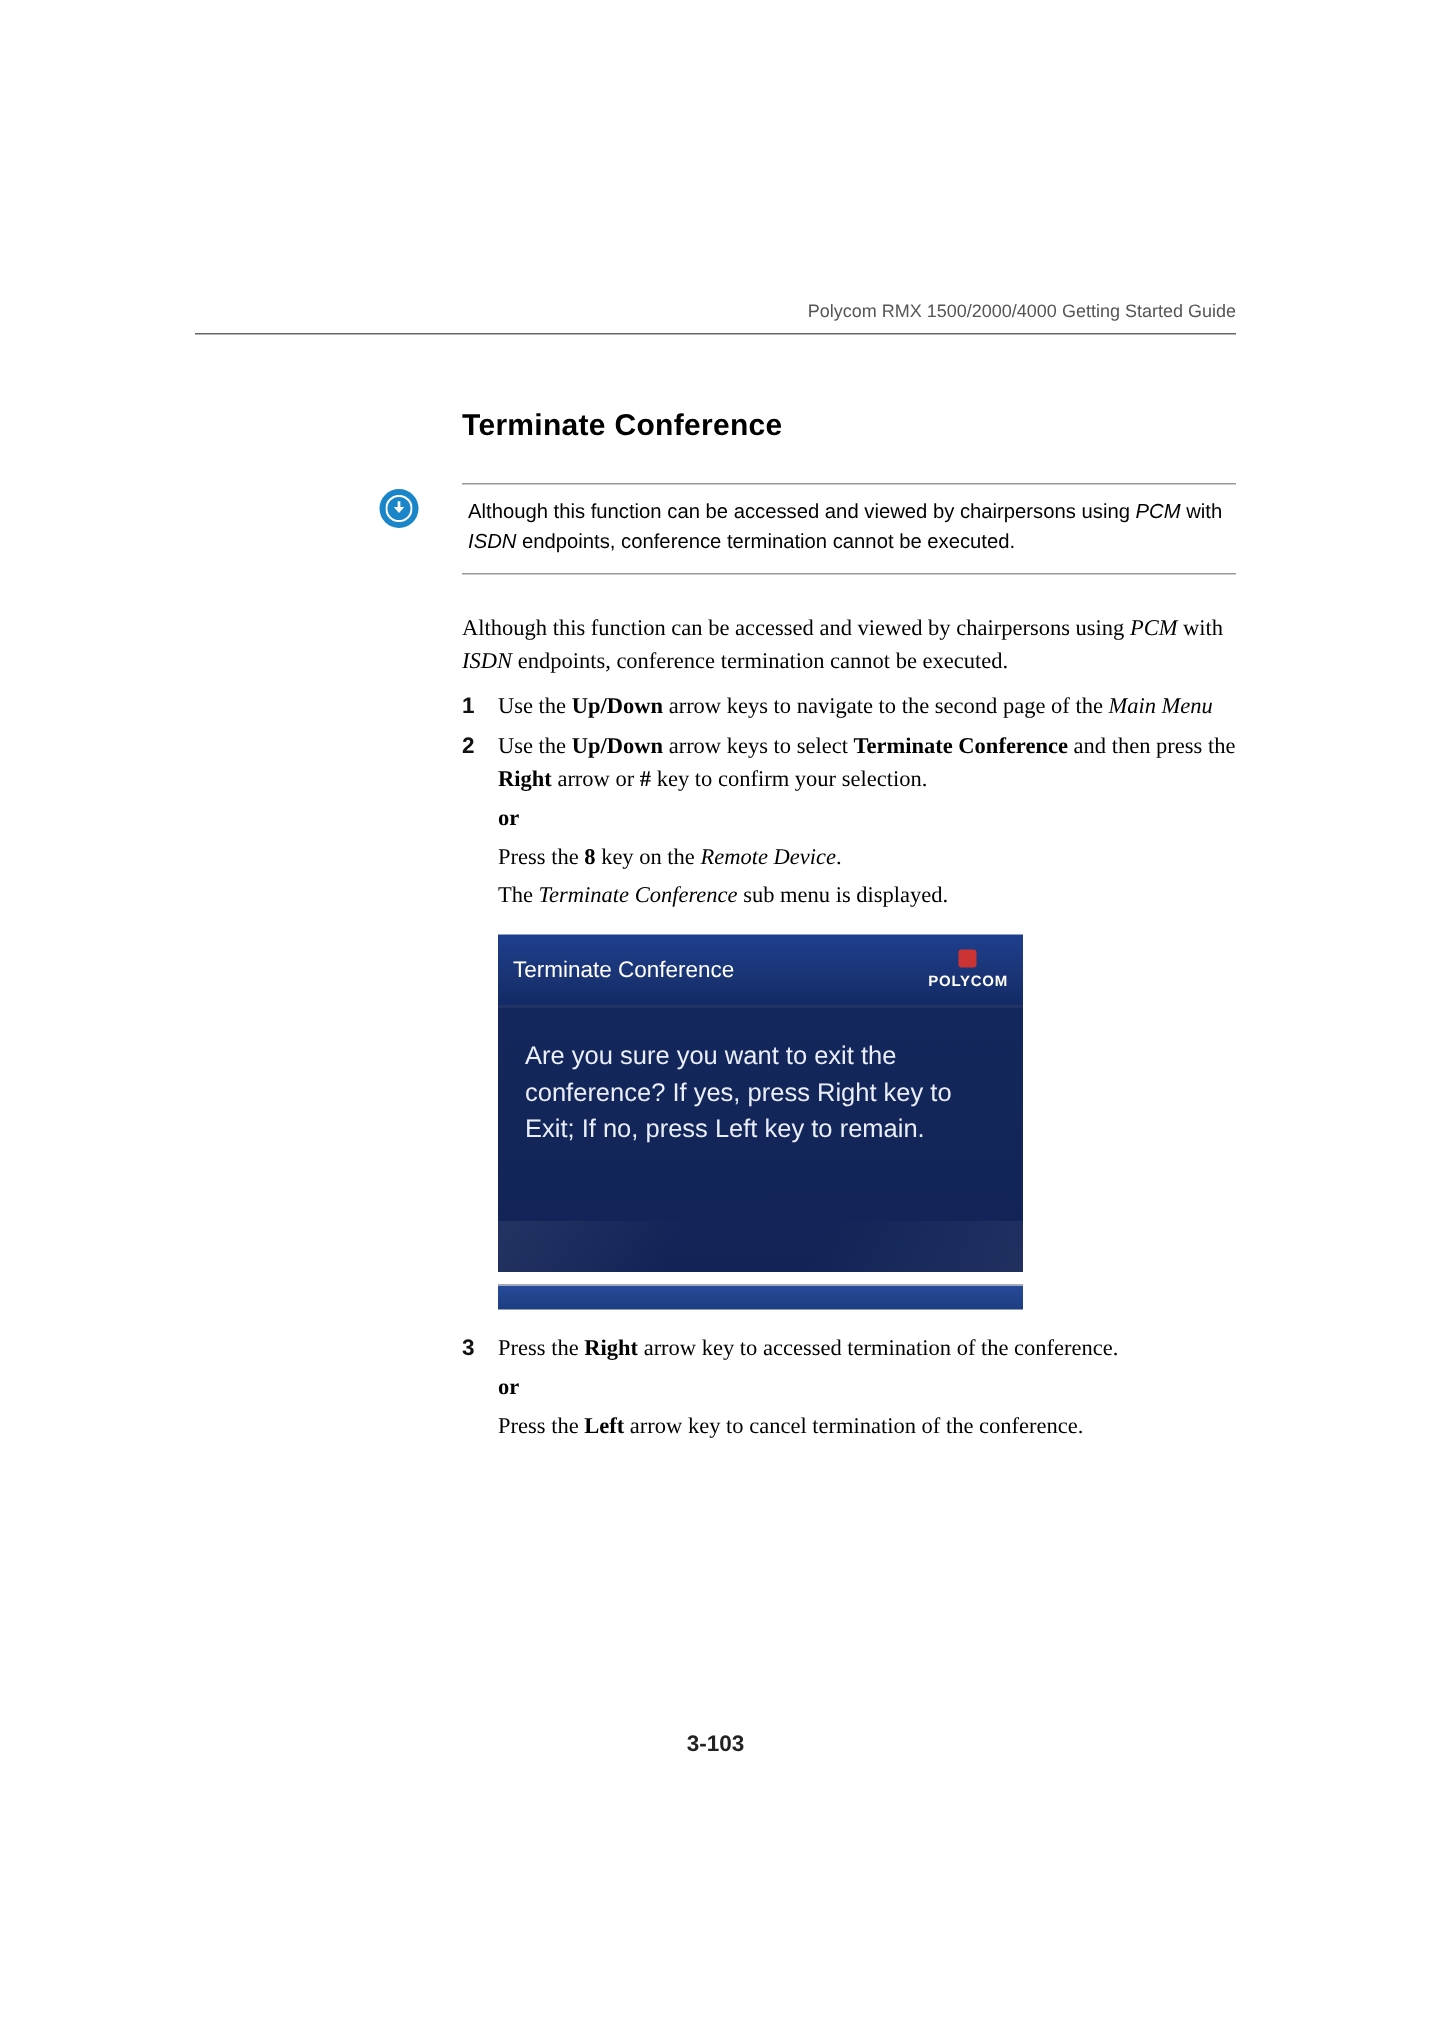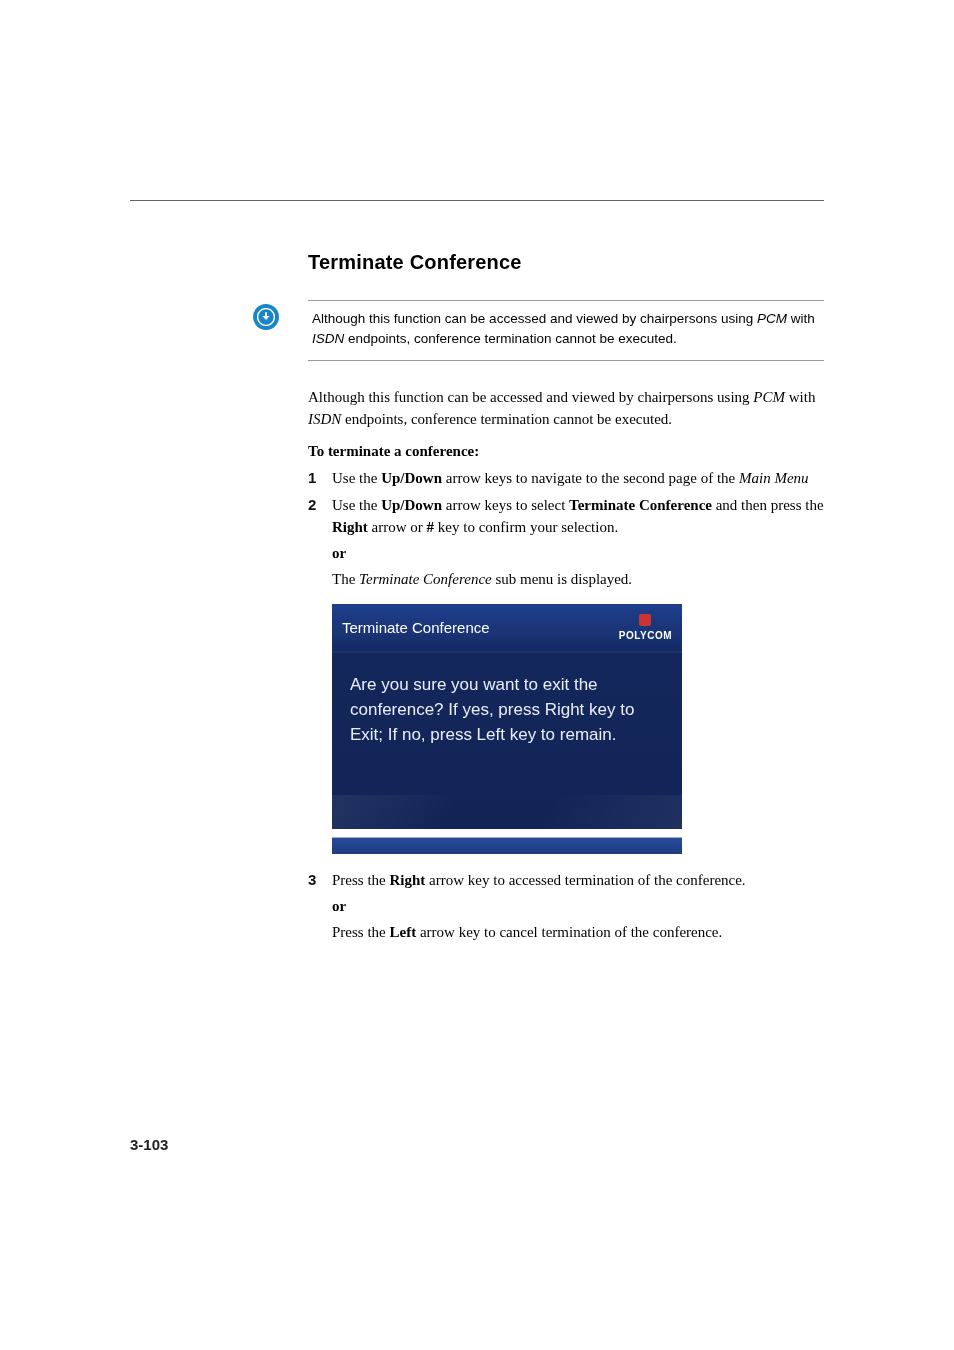--- a/index.html
+++ b/index.html
@@ -137,34 +137,35 @@
   .img-bot {
     height: 8px;
     background: #fff;
   }
   .img-bot2 {
     height: 16px;
     background: linear-gradient(#264b9a, #1e3d80);
     border-top: 1px solid #aab;
   }
   .page-number {
-    text-align: left;
+    text-align: center;
     font-family: Arial, sans-serif;
     font-weight: 900;
     font-size: 15px;
     color: #222;
     margin-top: 190px;
     padding-right: 0;
   }
 </style>
 </head>
 <body>
 
 <div class="page">
 
+  <div class="header-right">Polycom RMX 1500/2000/4000 Getting Started Guide</div>
   <div class="rule"></div>
 
   <div class="content">
 
     <div class="h2">Terminate Conference</div>
 
     <div class="note-wrap">
       <div class="note-icon">
         <svg width="18" height="18" viewBox="0 0 18 18">
           <circle cx="9" cy="9" r="8.4" fill="none" stroke="#fff" stroke-width="1.4"></circle>
@@ -174,34 +175,36 @@
       </div>
       <div class="note-box">
         <span>Although this function can be accessed and viewed by chairpersons using </span><span class="em">PCM</span><span> with </span><span class="em">ISDN</span><span> endpoints, conference termination cannot be executed.</span>
       </div>
     </div>
 
     <div class="para">
       <span>Although this function can be accessed and viewed by chairpersons using </span><span class="em">PCM</span><span> with </span><span class="em">ISDN</span><span> endpoints, conference termination cannot be executed.</span>
     </div>
 
-    <div class="sub-heading">To terminate a conference:</div>
 
     <div class="step">
       <div class="step-num">1</div>
       <div class="step-body">
         <span>Use the </span><span class="b">Up/Down</span><span> arrow keys to navigate to the second page of the </span><span class="em">Main Menu</span>
       </div>
     </div>
 
     <div class="step">
       <div class="step-num">2</div>
       <div class="step-body">
         <span>Use the </span><span class="b">Up/Down</span><span> arrow keys to select </span><span class="b">Terminate Conference</span><span> and then press the </span><span class="b">Right</span><span> arrow or </span><span class="b">#</span><span> key to confirm your selection.</span>
         <div class="cont b">or</div>
+        <div class="cont">
+          <span>Press the </span><span class="b">8</span><span> key on the </span><span class="em">Remote Device</span><span>.</span>
+        </div>
         <div class="cont">
           <span>The </span><span class="em">Terminate Conference</span><span> sub menu is displayed.</span>
         </div>
       </div>
     </div>
 
     <div class="img-block">
       <div class="img-top">
         <span>Terminate Conference</span>
         <span class="poly">

